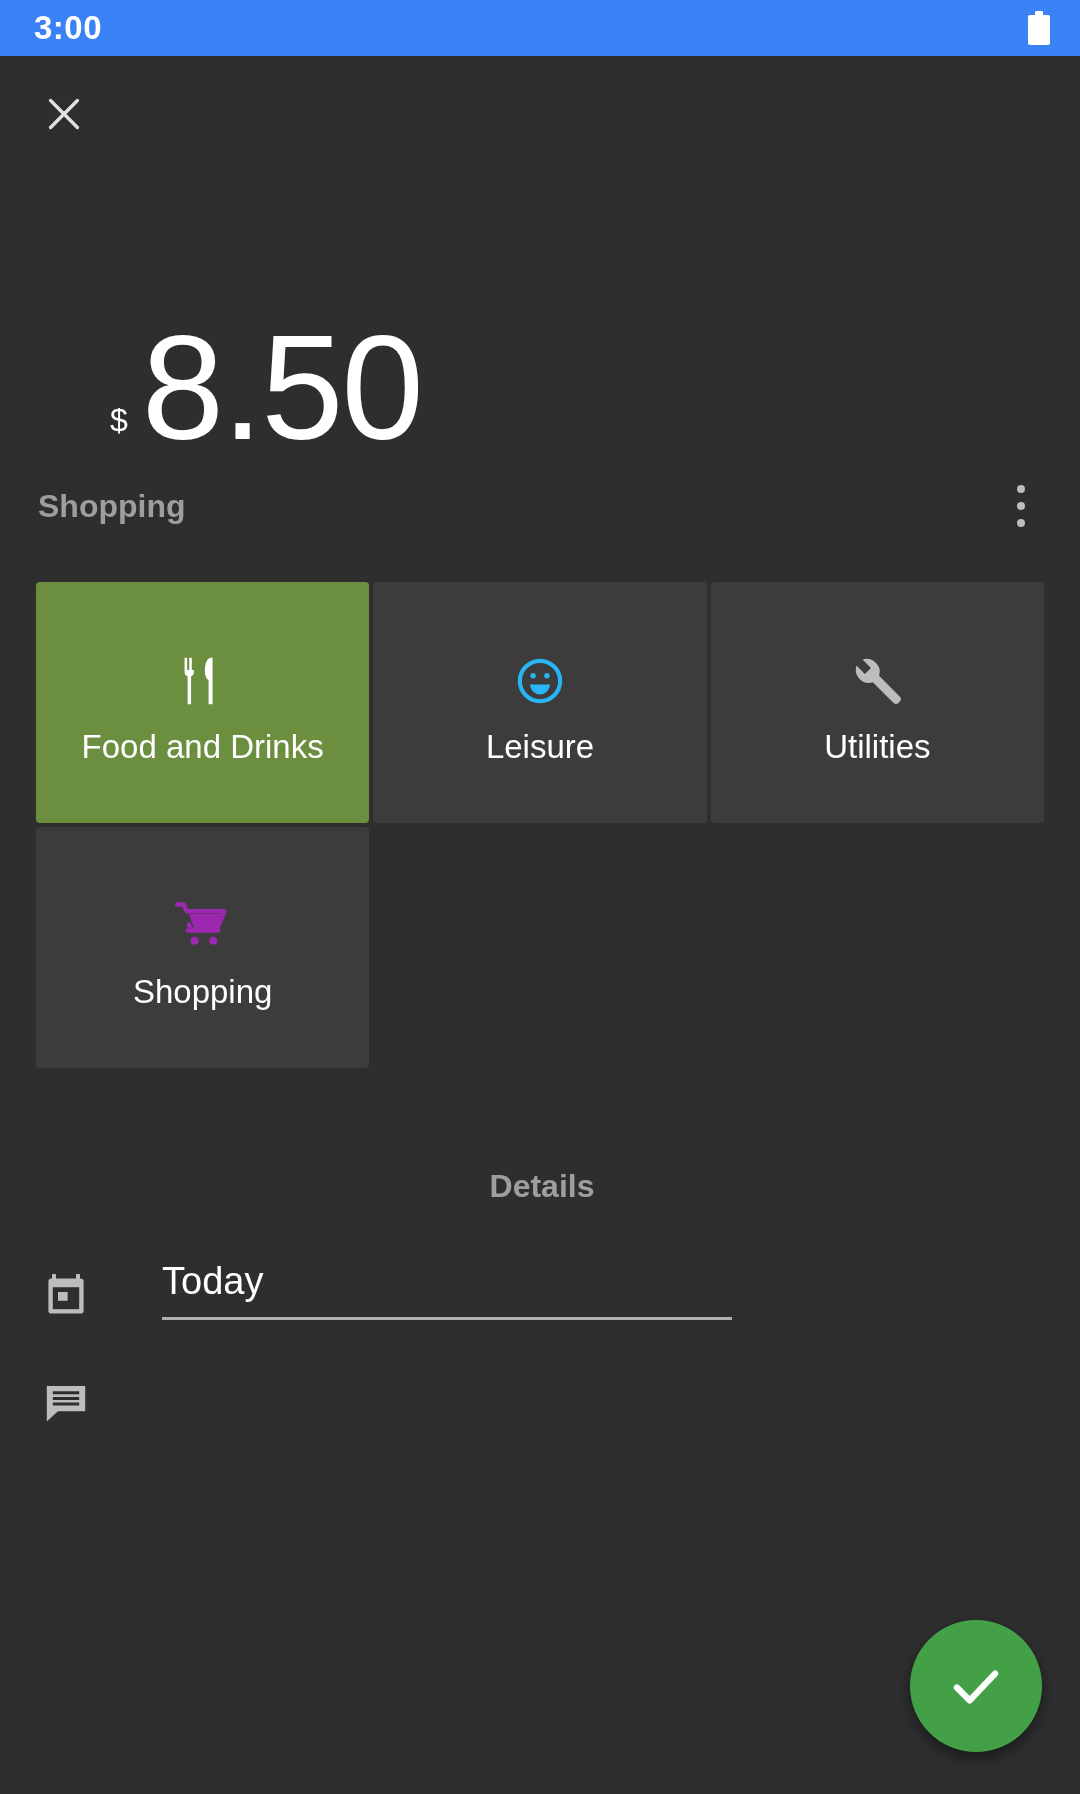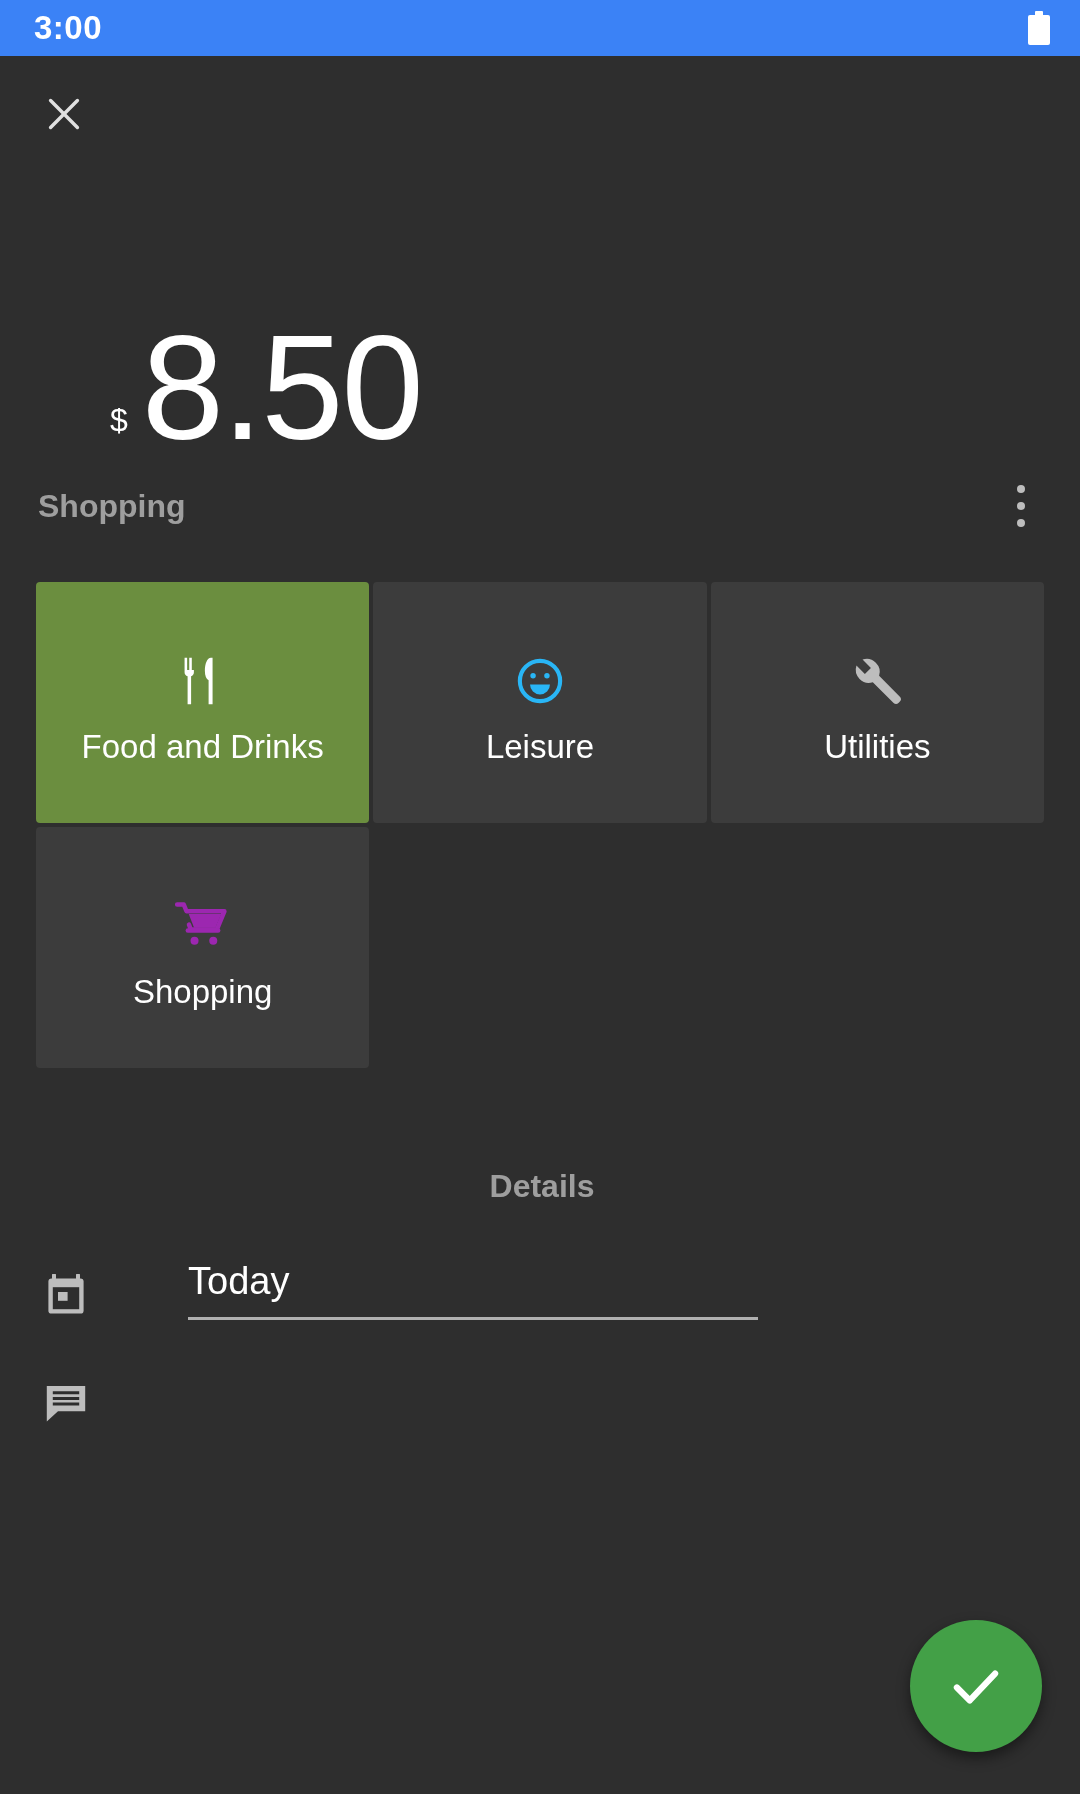--- a/index.html
+++ b/index.html
@@ -150,21 +150,21 @@
     align-items:flex-start;
     padding-left:38px;
     margin-top:44px;
   }
   .detail-icon {
     width:56px; height:56px;
     display:flex; align-items:center; justify-content:center;
     margin-top:8px;
   }
   .detail-field {
-    margin-left:94px;
+    margin-left:68px;
     width:570px;
   }
   .detail-value {
     font-size:38px;
     color:#ffffff;
     padding-bottom:14px;
     min-height:52px;
     white-space:nowrap;
   }
   .underline { height:3px; background:#b0b0b0; }

